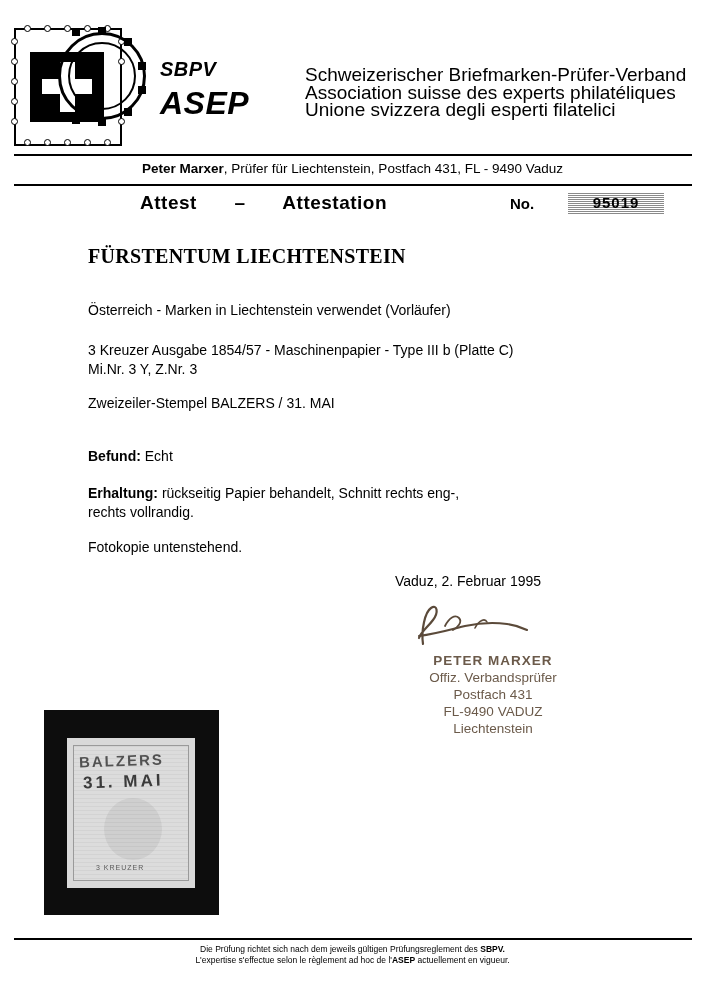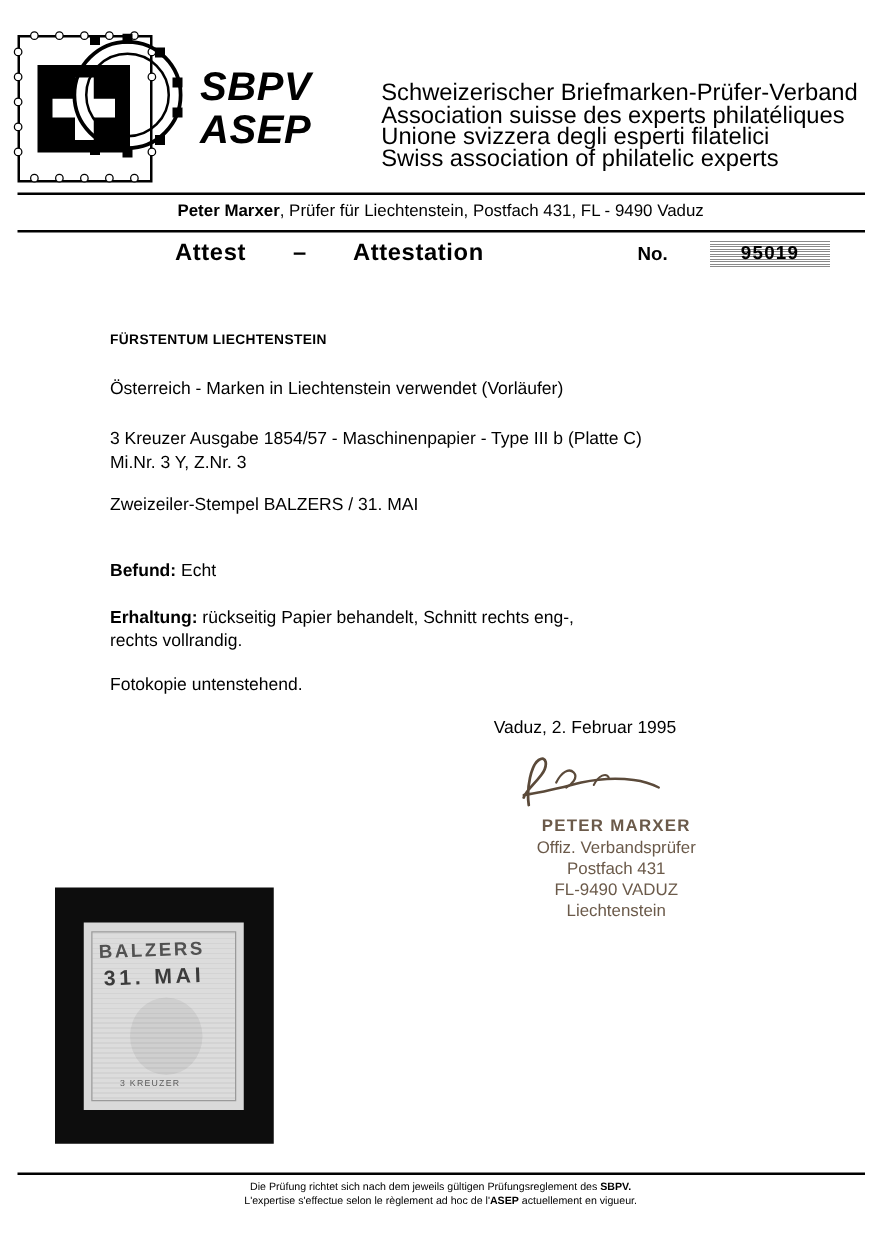--- a/index.html
+++ b/index.html
@@ -98,21 +98,21 @@
   }
   .gear-tooth {
     position: absolute;
     width: 8px; height: 8px;
     background: #000;
   }
 
   .sbpv {
     position: absolute;
     left: 160px; top: 36px;
-    font-size: 32px;
+    font-size: 20px;
     font-weight: bold;
     font-style: italic;
     letter-spacing: 0.5px;
     line-height: 30px;
     font-family: "Liberation Sans", sans-serif;
   }
   .asep {
     position: absolute;
     left: 160px; top: 70px;
     font-size: 32px;
@@ -196,21 +196,21 @@
 
   
   .body-text { position: absolute; left: 0; top: 0; width: 705px; }
   .bt {
     position: absolute;
     font-size: 14px;
     line-height: 19px;
   }
   .bold { font-weight: bold; }
 
-  .country { left: 88px; top: 263px; font-size: 11px; font-weight: bold; letter-spacing: 0.3px;}
+  .country { left: 88px; top: 247px; font-size: 20px; font-weight: bold; letter-spacing: 0.3px; font-family: Liberation Serif, serif;}
   .l1 { left: 88px; top: 301px; }
   .l2 { left: 88px; top: 341px; }
   .l3 { left: 88px; top: 360px; }
   .l4 { left: 88px; top: 394px; }
   .l5 { left: 88px; top: 447px; }
   .l6 { left: 88px; top: 484px; }
   .l7 { left: 88px; top: 503px; }
   .l8 { left: 88px; top: 538px; }
 
   .place-date {
@@ -371,21 +371,20 @@
       <div class="gear-tooth" style="left:58px; top:0px;"></div>
     </div>
 
     <div class="sbpv">SBPV</div>
     <div class="asep">ASEP</div>
 
     <div class="org-lines">
       <div>Schweizerischer Briefmarken-Prüfer-Verband</div>
       <div>Association suisse des experts philatéliques</div>
       <div>Unione svizzera degli esperti filatelici</div>
-      <div>Swiss association of philatelic experts</div>
     </div>
 
     <div class="hdr-rule"></div>
     <div class="expert-line"><b>Peter Marxer</b><span>, Prüfer für Liechtenstein, Postfach 431, FL - 9490 Vaduz</span></div>
     <div class="hdr-rule2"></div>
   </div>
 
   <div class="attest-row">
     <div class="attest-title">
       <span>Attest</span>

